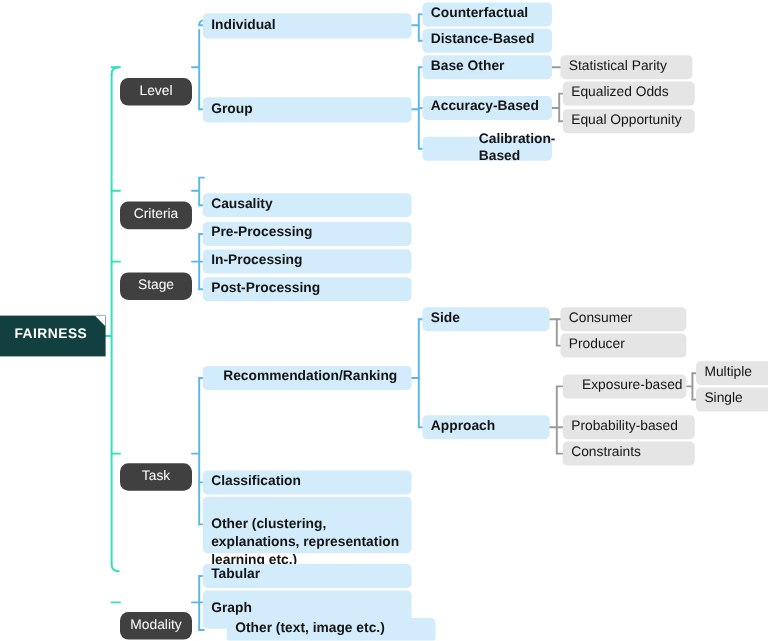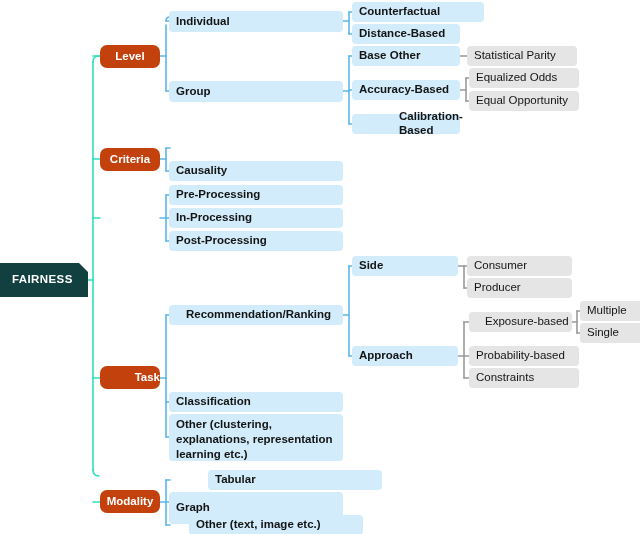--- a/index.html
+++ b/index.html
@@ -9,32 +9,32 @@
   .node{position:absolute;box-sizing:border-box;display:flex;align-items:center;}
   .node span{display:block;line-height:1.18;}
 
   
   .root{background:#123f3f;color:#ffffff;font-weight:bold;font-size:11.5px;
         letter-spacing:.4px;padding-left:12px;}
   .root .fold{position:absolute;right:0;top:0;width:9px;height:9px;
         background:#ffffff;clip-path:polygon(0 0,100% 0,100% 100%);}
 
   
-  .l1{background:#c2410c;color:#ffffff;font-weight:bold;font-size:11.5px;
-      border-radius:7px;justify-content:center;}
+  .l1{background:#404040;color:#ffffff;font-weight:normal;font-size:11.5px;
+      border-radius:7px;justify-content:center;margin-top:20px;}
 
   
   .lb{background:#d2ecfb;color:#141414;font-weight:bold;font-size:11.5px;
       border-radius:4px;padding-left:7px;}
 
   
   .gy{background:#e5e5e5;color:#141414;font-weight:normal;font-size:11.5px;
       border-radius:4px;padding-left:7px;}
 
-  .multi{align-items:flex-start;padding-top:3px;}
+  .multi{align-items:flex-start;padding-top:16px;}
   .multi span{line-height:1.30;}
 </style>
 </head>
 <body>
 
 <div id="canvas">
 
   <svg class="edges" viewBox="0 0 640 534">
     <g fill="none" stroke-width="1.6" stroke-linecap="round" stroke-linejoin="round">
 
@@ -122,35 +122,38 @@
     <span>FAIRNESS</span>
     <i class="fold"></i>
   </div>
 
   <div class="node l1" style="left:100px;top:45px;width:60px;height:23px;">
     <span>Level</span>
   </div>
   <div class="node l1" style="left:100px;top:148px;width:60px;height:23px;">
     <span>Criteria</span>
   </div>
-  <div class="node l1" style="left:100px;top:366px;width:60px;height:23px;justify-content:flex-end;">
+  <div class="node l1" style="left:100px;top:207px;width:60px;height:23px;">
+    <span>Stage</span>
+  </div>
+  <div class="node l1" style="left:100px;top:366px;width:60px;height:23px;">
     <span>Task</span>
   </div>
   <div class="node l1" style="left:100px;top:490px;width:60px;height:23px;">
     <span>Modality</span>
   </div>
 
   <div class="node lb" style="left:169px;top:11px;width:174px;height:21px;">
     <span>Individual</span>
   </div>
   <div class="node lb" style="left:169px;top:81px;width:174px;height:21px;text-align:right;">
     <span>Group</span>
   </div>
 
-  <div class="node lb" style="left:352px;top:2px;width:132px;height:20px;text-align:right;">
+  <div class="node lb" style="left:352px;top:2px;width:108px;height:20px;text-align:right;">
     <span>Counterfactual</span>
   </div>
   <div class="node lb" style="left:352px;top:24px;width:108px;height:20px;">
     <span>Distance-Based</span>
   </div>
 
   <div class="node lb" style="left:352px;top:46px;width:108px;height:20px;">
     <span>Base Other</span>
   </div>
   <div class="node lb" style="left:352px;top:80px;width:108px;height:20px;">
@@ -218,21 +221,21 @@
     <span>Constraints</span>
   </div>
 
   <div class="node gy" style="left:580px;top:301px;width:64px;height:20px;">
     <span>Multiple</span>
   </div>
   <div class="node gy" style="left:580px;top:323px;width:64px;height:20px;">
     <span>Single</span>
   </div>
 
-  <div class="node lb" style="left:169px;top:470px;width:174px;height:20px;margin-left:39px;">
+  <div class="node lb" style="left:169px;top:470px;width:174px;height:20px;">
     <span>Tabular</span>
   </div>
   <div class="node lb" style="left:169px;top:492px;width:174px;height:32px;">
     <span>Graph</span>
   </div>
   <div class="node lb" style="left:169px;top:515px;width:174px;height:20px;margin-left:20px;">
     <span>Other (text, image etc.)</span>
   </div>
 
 </div>

